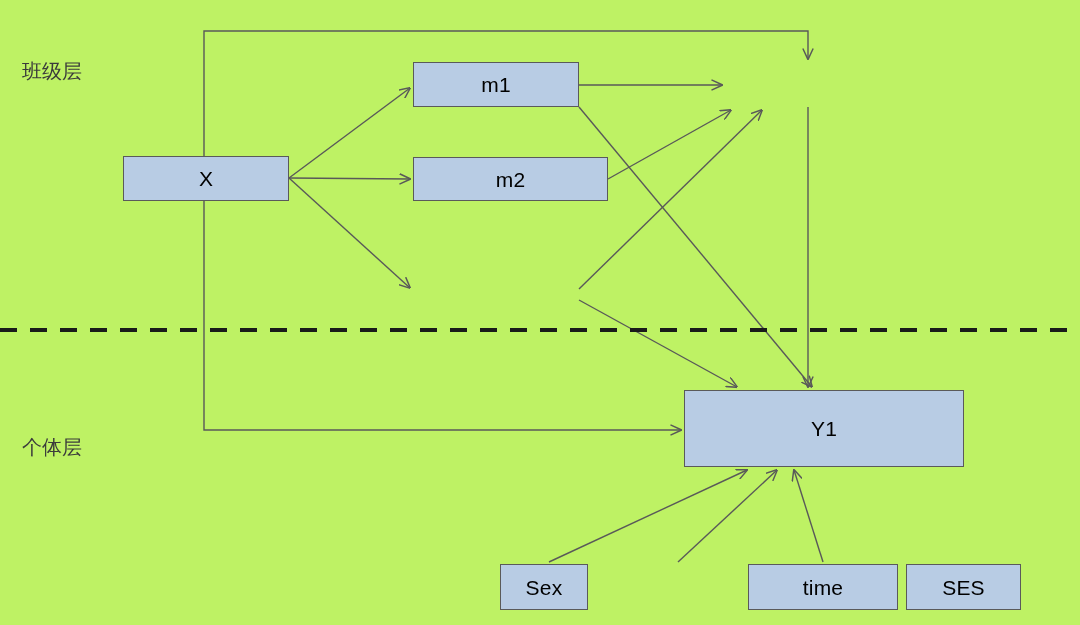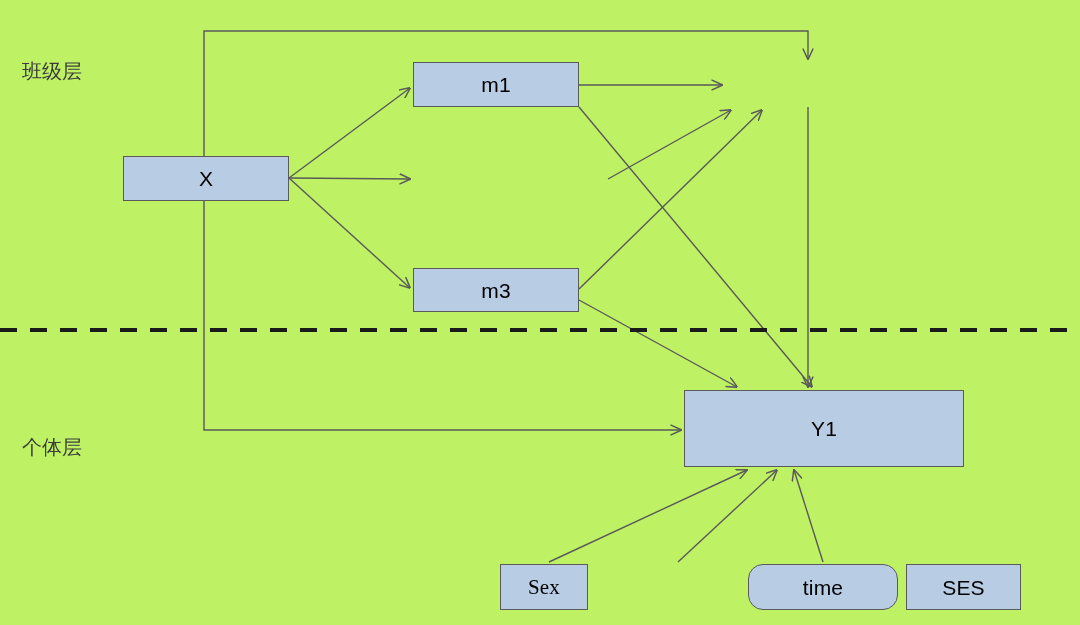--- a/index.html
+++ b/index.html
@@ -63,19 +63,19 @@
     </g>
 
     <line x1="0" y1="330" x2="1080" y2="330" stroke="#1a1a1a" stroke-width="4" stroke-dasharray="17 13"></line>
   </svg>
 
   <div class="layer-label" style="left:22px;top:58px;">班级层</div>
   <div class="layer-label" style="left:22px;top:434px;">个体层</div>
 
   <div class="node" style="left:123px;top:156px;width:166px;height:45px;">X</div>
   <div class="node" style="left:413px;top:62px;width:166px;height:45px;">m1</div>
-  <div class="node" style="left:413px;top:268px;width:166px;height:44px;">m3</div>
+  <div class="node" style="left:413px;top:157px;width:195px;height:44px;">m2</div>
   <div class="node" style="left:684px;top:390px;width:280px;height:77px;">Y1</div>
-  <div class="node" style="left:500px;top:564px;width:88px;height:46px;font-family:Liberation Serif, serif;">Sex</div>
-  <div class="node" style="left:748px;top:564px;width:150px;height:46px;border-radius:15px;">time</div>
+  <div class="node" style="left:500px;top:564px;width:88px;height:46px;">Sex</div>
+  <div class="node" style="left:748px;top:564px;width:150px;height:46px;">time</div>
   <div class="node" style="left:906px;top:564px;width:115px;height:46px;">SES</div>
 
 </div>
 
 </body></html>

